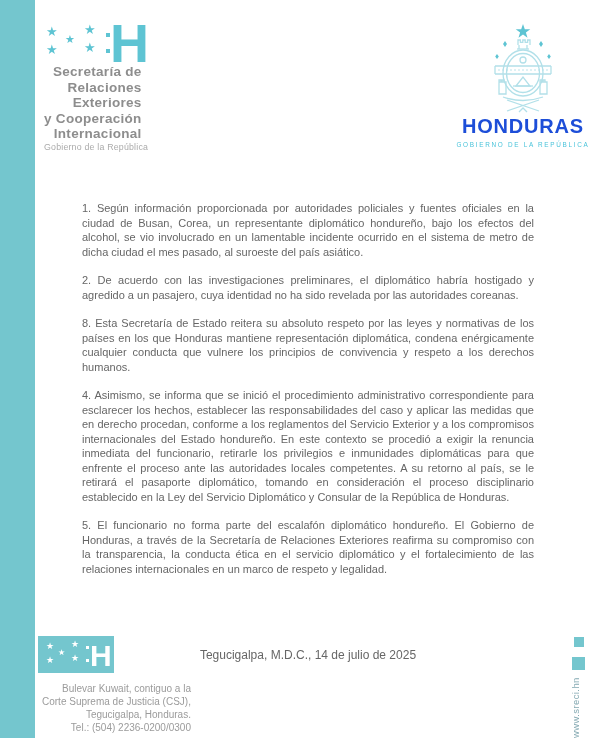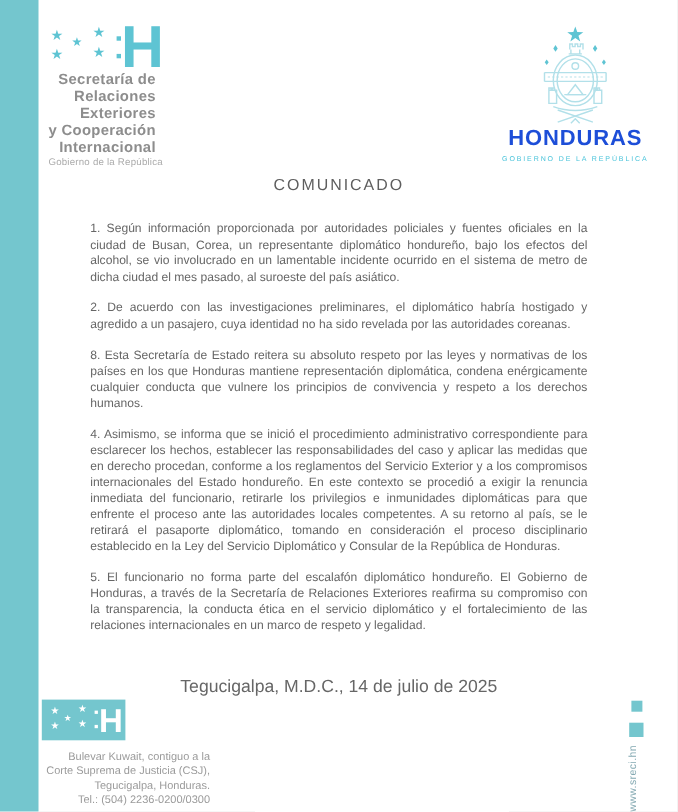--- a/index.html
+++ b/index.html
@@ -85,22 +85,22 @@
   .wstar.s4 { left: 8px;  top: 20px; }
   .wstar.s5 { left: 33px; top: 18px; }
   .wdot { position: absolute; width: 3px; height: 3px; background: #ffffff; }
   .wdot.d1 { left: 48px; top: 10px; }
   .wdot.d2 { left: 48px; top: 23px; }
   .footer-h {
     position: absolute; left: 52px; top: 3px;
     font-size: 30px; font-weight: bold; color: #ffffff;
   }
   .dateline {
-    position: absolute; left: 0; top: 616px; width: 100%;
-    text-align: center; font-size: 16px; color: #666666;
+    position: absolute; left: 0; top: 648px; width: 100%;
+    text-align: center; font-size: 12px; color: #666666;
   }
   .footer-address {
     position: absolute; left: 42px; top: 682px;
     font-size: 10px; line-height: 13px; color: #9b9b9b;
   }
   .sq { position: absolute; background: #74c6ce; }
   .sq.small { left: 574px; top: 637px; width: 10px; height: 10px; }
   .sq.big   { left: 572px; top: 657px; width: 13px; height: 13px; }
   .website-vertical {
     position: absolute; left: 570px; top: 674px; height: 64px; width: 15px;
@@ -163,21 +163,20 @@
         <path d="M36,75 Q56,82 76,75"></path>
 
         <path d="M40,78 L72,89 M72,78 L40,89"></path>
         <path d="M52,90 L56,86 L60,90"></path>
       </g>
     </svg>
     <div class="honduras-wordmark">HONDURAS</div>
     <div class="honduras-tagline">GOBIERNO DE LA REPÚBLICA</div>
   </div>
 
-  <div class="doc-title">COMUNICADO</div>
 
   <div class="doc-body">
     <p>1. Según información proporcionada por autoridades policiales y fuentes oficiales en la ciudad de Busan, Corea, un representante diplomático hondureño, bajo los efectos del alcohol, se vio involucrado en un lamentable incidente ocurrido en el sistema de metro de dicha ciudad el mes pasado, al suroeste del país asiático.</p>
     <p>2. De acuerdo con las investigaciones preliminares, el diplomático habría hostigado y agredido a un pasajero, cuya identidad no ha sido revelada por las autoridades coreanas.</p>
     <p>8. Esta Secretaría de Estado reitera su absoluto respeto por las leyes y normativas de los países en los que Honduras mantiene representación diplomática, condena enérgicamente cualquier conducta que vulnere los principios de convivencia y respeto a los derechos humanos.</p>
     <p>4. Asimismo, se informa que se inició el procedimiento administrativo correspondiente para esclarecer los hechos, establecer las responsabilidades del caso y aplicar las medidas que en derecho procedan, conforme a los reglamentos del Servicio Exterior y a los compromisos internacionales del Estado hondureño. En este contexto se procedió a exigir la renuncia inmediata del funcionario, retirarle los privilegios e inmunidades diplomáticas para que enfrente el proceso ante las autoridades locales competentes. A su retorno al país, se le retirará el pasaporte diplomático, tomando en consideración el proceso disciplinario establecido en la Ley del Servicio Diplomático y Consular de la República de Honduras.</p>
     <p>5. El funcionario no forma parte del escalafón diplomático hondureño. El Gobierno de Honduras, a través de la Secretaría de Relaciones Exteriores reafirma su compromiso con la transparencia, la conducta ética en el servicio diplomático y el fortalecimiento de las relaciones internacionales en un marco de respeto y legalidad.</p>
   </div>
 
   <div class="footer-logo-block">

